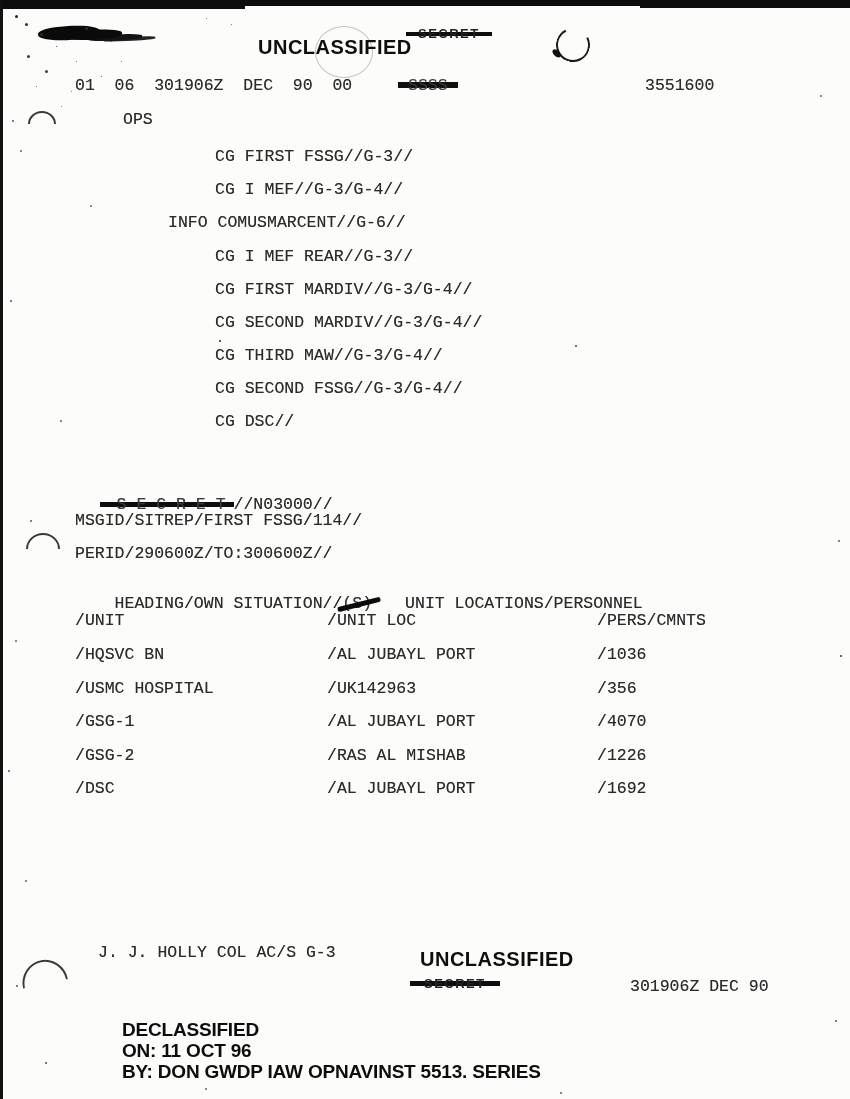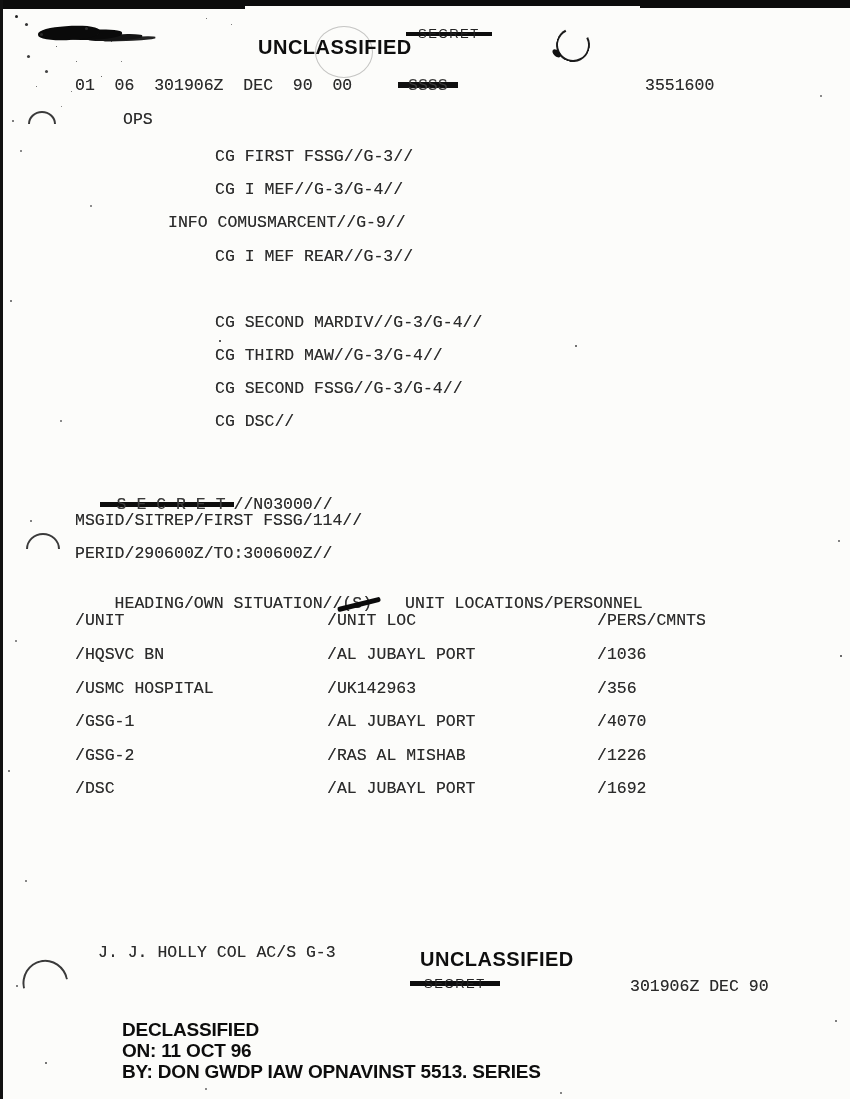--- a/index.html
+++ b/index.html
@@ -17,21 +17,21 @@
 
   
   .line { position:absolute; font-size:16.5px; line-height:17px; white-space:pre;
           text-shadow:0 0 0.5px rgba(45,45,45,0.55); }
 
   
   .stamp { position:absolute; font-family:"Liberation Sans",sans-serif; font-weight:bold;
            color:#0e0e0e; white-space:pre; }
   .unclass-top    { left:258px; top:36px;  font-size:20px; letter-spacing:0.5px; }
   .unclass-bottom { left:420px; top:948px; font-size:20px; letter-spacing:0.5px; }
-  .secret-stamp { position:absolute; font-family:"Liberation Sans",sans-serif; font-weight:normal;
+  .secret-stamp { position:absolute; font-family:"Liberation Sans",sans-serif; font-weight:bold;
                   color:#222; font-size:13px; letter-spacing:1.5px; line-height:14px; }
   .secret-top    { left:406px; top:27px;  padding:0 12px;
                    background:linear-gradient(to bottom,transparent 34%,#0d0d0d 34%,#0d0d0d 62%,transparent 62%); }
   .secret-bottom { left:410px; top:977px; padding:0 14px;
                    background:linear-gradient(to bottom,transparent 30%,#0d0d0d 30%,#0d0d0d 66%,transparent 66%); }
 
   
   .struck-code { position:absolute; font-size:16.5px; line-height:17px; color:#3d3d3d; padding:0 10px;
                  background:linear-gradient(to bottom,transparent 32%,#101010 32%,#101010 66%,transparent 66%); }
 
@@ -111,22 +111,23 @@
   <div class="stamp unclass-top">UNCLASSIFIED</div>
   <div class="secret-stamp secret-top">SECRET</div>
 
   <div class="line" style="left:75px; top:77px">01  06  301906Z  DEC  90  00</div>
   <div class="struck-code" style="left:398px; top:77px">SSSS</div>
   <div class="line" style="left:645px; top:77px">3551600</div>
   <div class="line" style="left:123px; top:111px">OPS</div>
 
   <div class="line" style="left:215px; top:148px">CG FIRST FSSG//G-3//</div>
   <div class="line" style="left:215px; top:181px">CG I MEF//G-3/G-4//</div>
-  <div class="line" style="left:168px; top:214px">INFO COMUSMARCENT//G-9//</div>
+  <div class="line" style="left:168px; top:214px">INFO COMUSMARCENT//G-6//</div>
   <div class="line" style="left:215px; top:248px">CG I MEF REAR//G-3//</div>
+  <div class="line" style="left:215px; top:281px">CG FIRST MARDIV//G-3/G-4//</div>
   <div class="line" style="left:215px; top:314px">CG SECOND MARDIV//G-3/G-4//</div>
   <div class="line" style="left:215px; top:347px">CG THIRD MAW//G-3/G-4//</div>
   <div class="line" style="left:215px; top:380px">CG SECOND FSSG//G-3/G-4//</div>
   <div class="line" style="left:215px; top:413px">CG DSC//</div>
 
   <div class="line" style="left:60px; top:479px">
     <span class="struck-spread">S E C R E T</span><span>//N03000//</span>
   </div>
 
   <div class="line" style="left:75px; top:512px">MSGID/SITREP/FIRST FSSG/114//</div>

